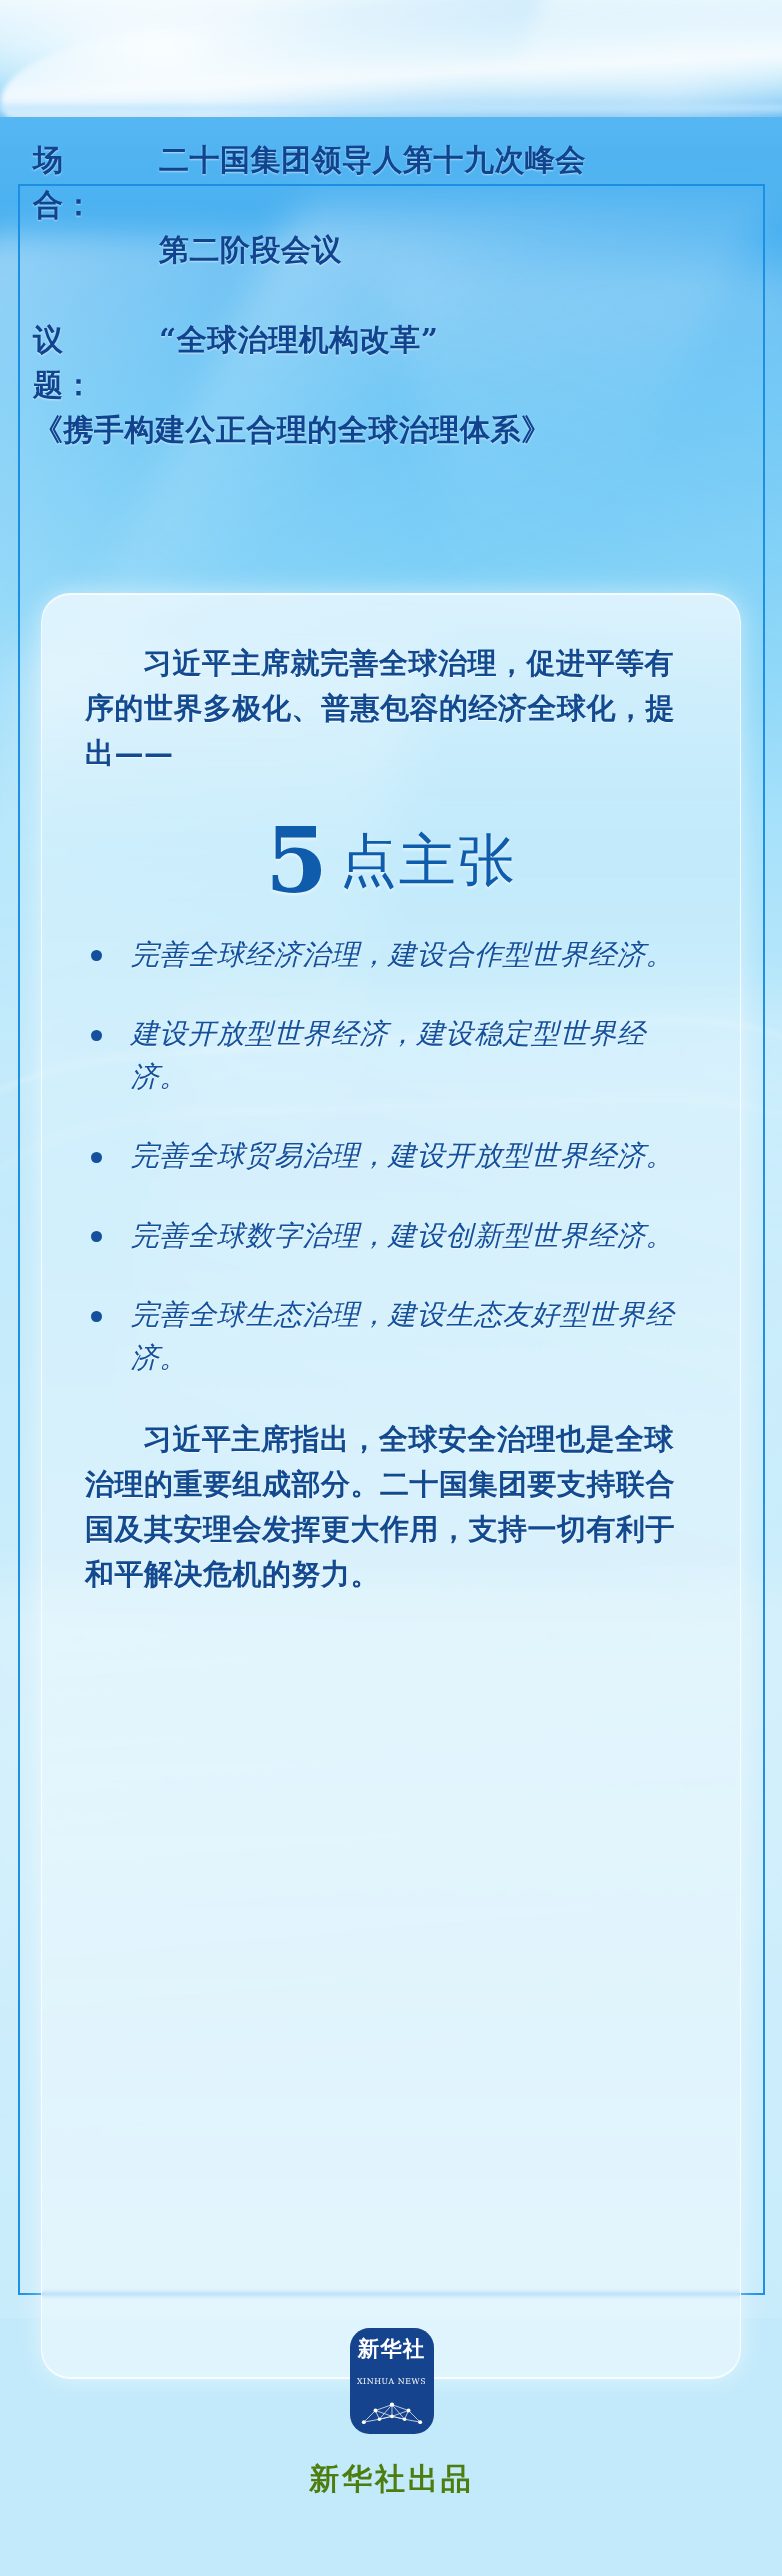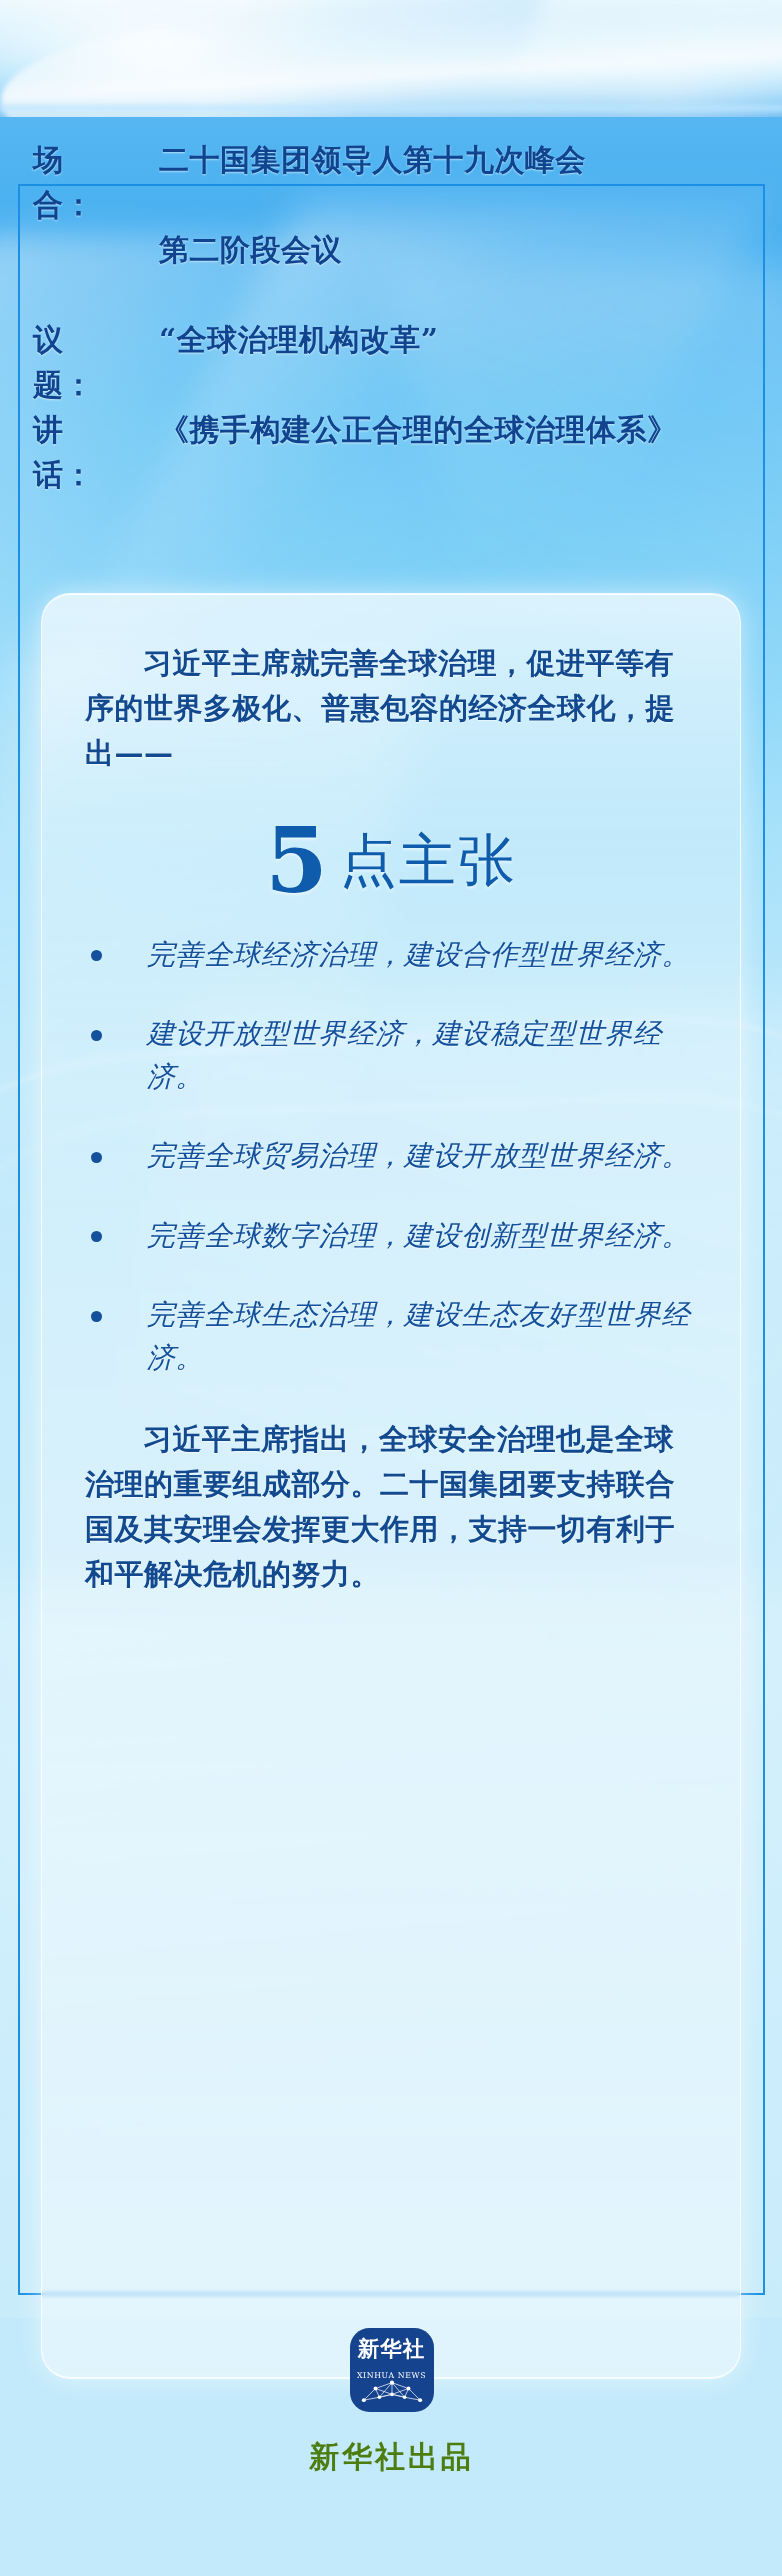--- a/index.html
+++ b/index.html
@@ -109,41 +109,41 @@
   .bigline { display:flex; align-items:center; justify-content:center;
              margin:43px 0 33px 0; }
   .bignum { font-size:90px; line-height:.9; font-weight:700; color:#0f5cad;
             font-family:"DejaVu Serif","Liberation Serif",serif;
             text-shadow:0 2px 2.9px rgba(255,255,255,.55); }
   .bigtext { font-size:57px; line-height:1; font-weight:400; color:#0f5cad;
              margin-left:11.7px; letter-spacing:2px;
              text-shadow:0 2px 2.9px rgba(255,255,255,.55); }
 
   .points { list-style:none; margin:9.8px 0 0 0; padding:0; }
-  .points li { display:flex; align-items:flex-start; margin-bottom:37px;gap:16px; }
+  .points li { display:flex; align-items:flex-start; margin-bottom:37px; }
   .dot { flex:0 0 auto; width:10.8px; height:10.8px; border-radius:50%;
          background:#14509b; margin:16.6px 29px 0 5.9px; }
   .ptxt { flex:1 1 auto; font-size:28px; line-height:1.52; color:#14509b;
           font-style:italic; letter-spacing:0.6px; font-weight:500;
           font-family:"DejaVu Serif","Liberation Serif",serif;
           text-shadow:0 1px 1px rgba(255,255,255,.5); }
 
   .outro { font-size:29px; line-height:1.56; color:#12498f; font-weight:700;
            text-indent:2em; letter-spacing:0.5px; margin-top:1px;
            text-shadow:0 1px 1px rgba(255,255,255,.6); }
 
   
   .footer { position:absolute; left:0; top:2328px; width:783px;
             display:flex; flex-direction:column; align-items:center; }
-  .logo { width:84px; height:84px; border-radius:19.6px; background:#16438e;
+  .logo { width:84px; height:106px; border-radius:19.6px; background:#16438e;
           position:relative; display:flex; flex-direction:column;
           align-items:center; padding-top:9.8px; }
   .logo-cn { font-size:21.5px; line-height:1; color:#fff; font-weight:700;
              letter-spacing:1px; font-family:"DejaVu Sans","Liberation Sans",sans-serif; }
-  .logo-en { font-size:7.8px; line-height:1; color:#fff; margin-top:13px;
+  .logo-en { font-size:7.8px; line-height:1; color:#fff; margin-top:19px;
              letter-spacing:0.6px; font-family:"DejaVu Serif","Liberation Serif",serif; }
   .logo-net { position:absolute; left:0; bottom:5.9px; width:84px; height:35px; }
   .credit { margin-top:25.4px; font-size:30px; font-weight:700; color:#4d7c0f;
             letter-spacing:2.9px; }
 </style>
 </head>
 <body>
 
 <div class="poster">
 
@@ -177,21 +177,20 @@
     </div>
     <div class="hrow indent">
       <span class="lab">场合：</span>
       <span class="val">第二阶段会议</span>
     </div>
     <div class="hrow">
       <span class="lab">议题：</span>
       <span class="val">“全球治理机构改革”</span>
     </div>
     <div class="hrow">
-      <span class="lab">讲话：</span>
       <span class="val">《携手构建公正合理的全球治理体系》</span>
     </div>
   </div>
 
   <div class="card">
     <div class="card-hi"></div>
     <div class="card-inner">
 
       <p class="intro">习近平主席就完善全球治理，促进平等有序的世界多极化、普惠包容的经济全球化，提出——</p>
 

